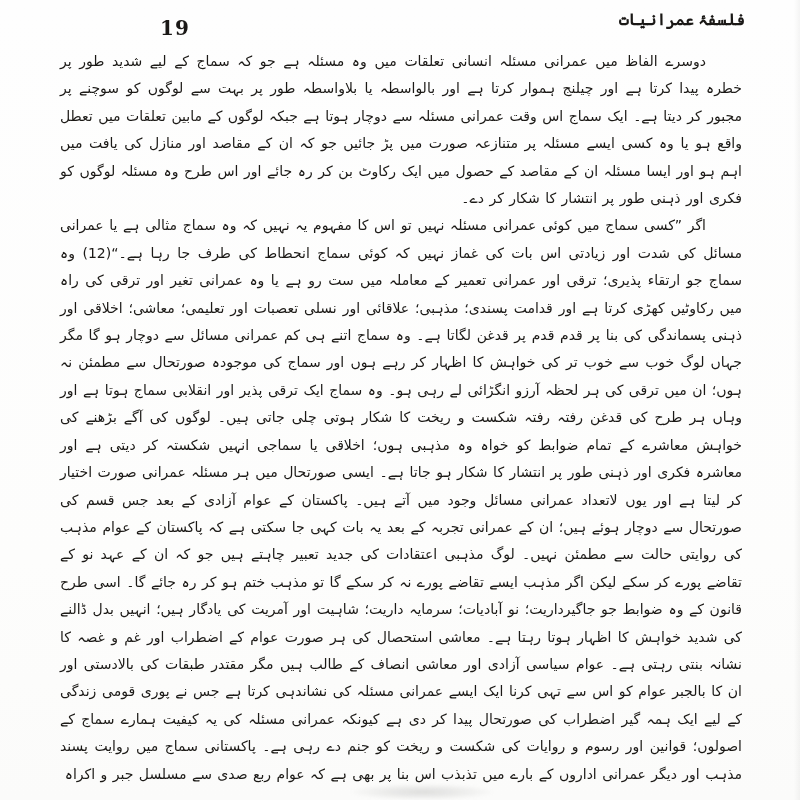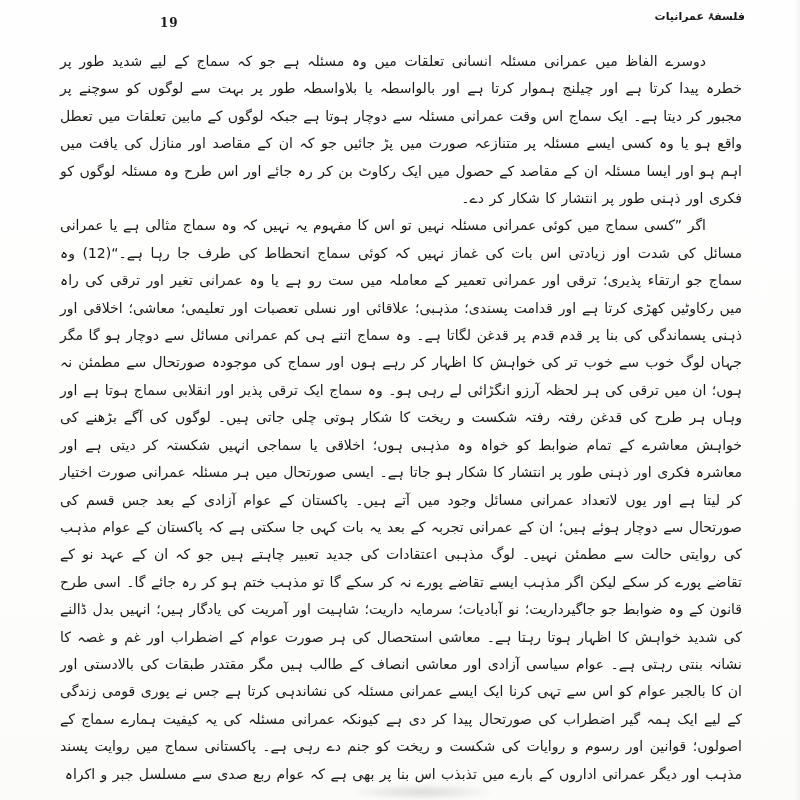--- a/index.html
+++ b/index.html
@@ -25,32 +25,33 @@
     right: 0;
     height: 30px;
   }
   .page-number {
     position: absolute;
     left: 160px;
     top: 8px;
     direction: ltr;
     font-family: "DejaVu Serif", serif;
     font-weight: bold;
-    font-size: 12px;
+    font-size: 20px;
     letter-spacing: 1px;
     color: #1a1816;
   }
   .book-title {
     position: absolute;
     right: 55px;
     top: 2px;
     direction: rtl;
-    font-size: 11px;
+    font-size: 16px;
     font-weight: bold;
     color: #1a1816;
+    font-family: Liberation Serif, serif;
   }
   .body-text {
     position: absolute;
     top: 48px;
     right: 58px;
     left: 60px;
     direction: rtl;
     unicode-bidi: embed;
     text-align: justify;
     font-size: 14px;

